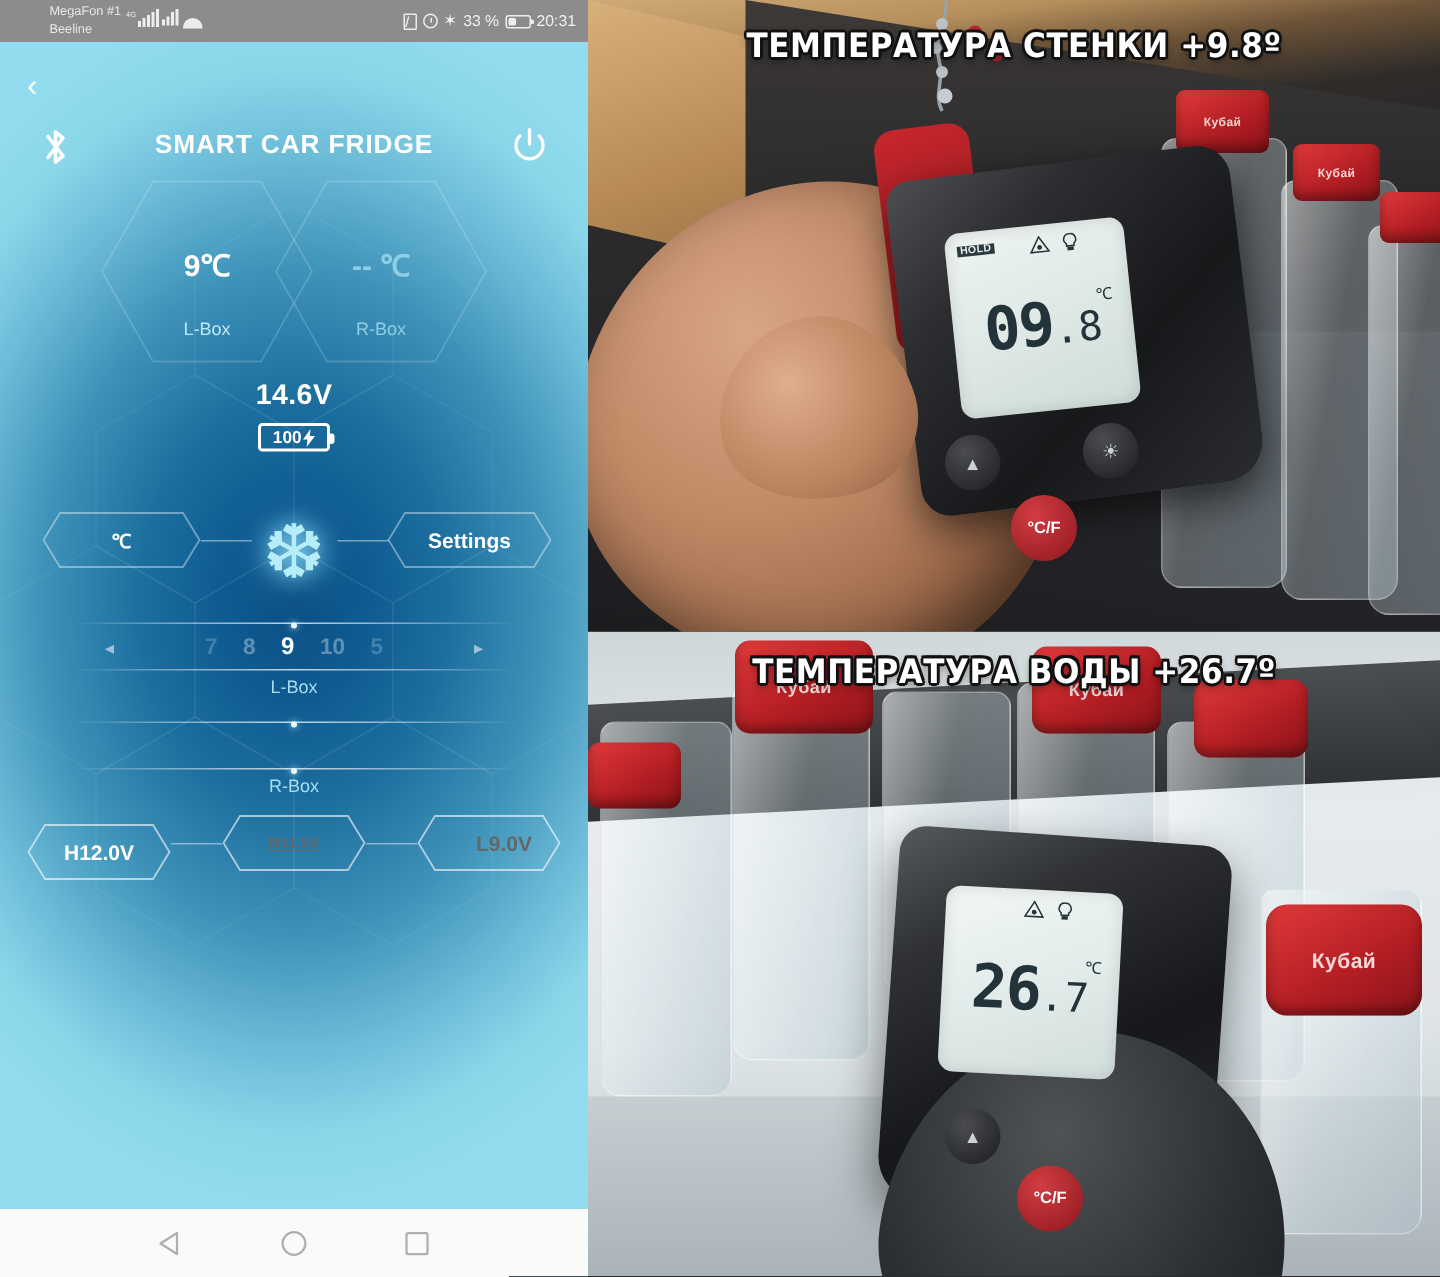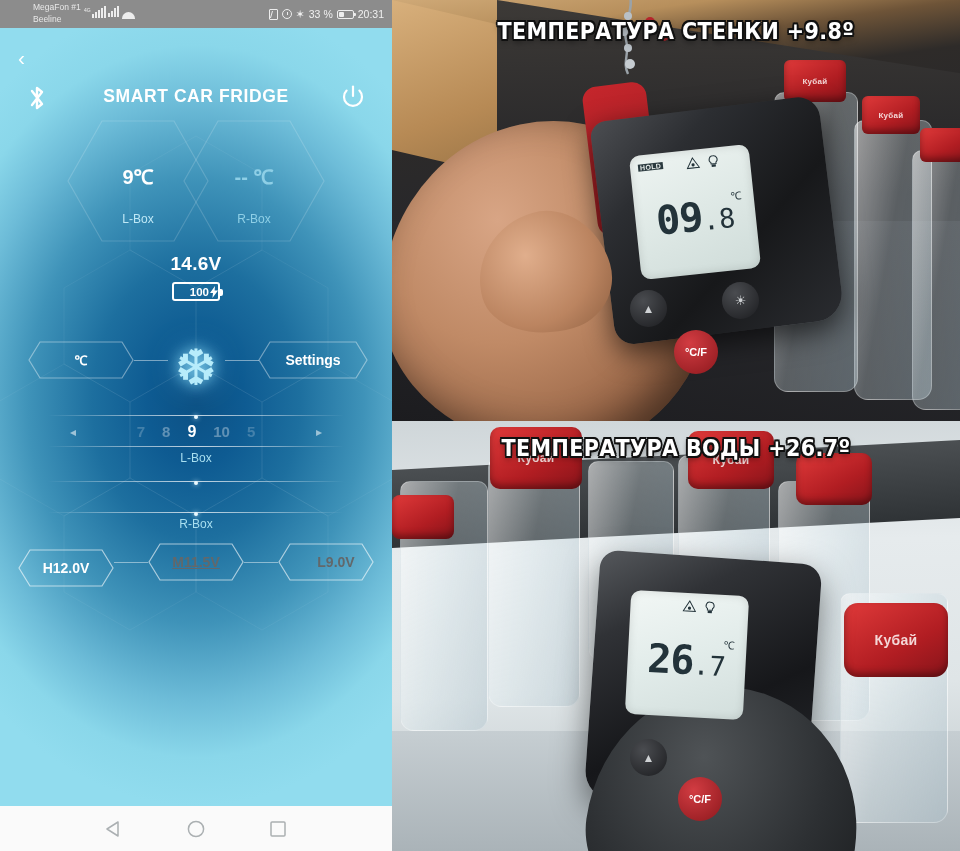--- a/index.html
+++ b/index.html
@@ -67,21 +67,21 @@
              font-size:12px; }
   .hex.left .val{ color:#ffffff; }
   .hex.left .lbl{ color:#bfe8f6; }
   .hex.right .val{ color:#8ecfe6; }
   .hex.right .lbl{ color:#8ecfe6; }
 
   
   .volt{ position:relative; height:82px; text-align:center; }
   .volt .v{ color:#fff; font-size:19px; font-weight:bold; padding-top:8px;
             letter-spacing:.3px; }
-  .battbadge{ display:inline-flex; align-items:center; justify-content:flex-end;
+  .battbadge{ display:inline-flex; align-items:center; justify-content:center;
               margin-top:7px; width:48px; height:19px; border:2px solid #fff;
               border-radius:3px; position:relative; color:#fff; font-size:11.5px;
               font-weight:bold; gap:1px; }
   .battbadge:after{ content:""; position:absolute; right:-5px; top:5px; width:3px;
               height:7px; background:#fff; border-radius:0 2px 2px 0; }
 
   
   .moderow{ position:relative; height:78px; }
   .pillbtn{ position:absolute; height:38px; display:flex; align-items:center;
             justify-content:center; font-weight:bold; }
@@ -373,21 +373,21 @@
           <svg viewBox="0 0 96 38" preserveAspectRatio="none">
             <polygon points="12,1 84,1 95,19 84,37 12,37 1,19" fill="none" stroke="rgba(255,255,255,0.60)" stroke-width="1.2"></polygon>
           </svg>
           <span style="color:#fff; font-size:14px;">H12.0V</span>
         </div>
         <div class="connector" style="left:114px; top:29px; width:34px;"></div>
         <div class="pillbtn" style="left:148px; top:10px; width:96px;">
           <svg viewBox="0 0 96 38" preserveAspectRatio="none">
             <polygon points="12,1 84,1 95,19 84,37 12,37 1,19" fill="none" stroke="rgba(255,255,255,0.60)" stroke-width="1.2"></polygon>
           </svg>
-          <span style="color:#62686b; font-size:14px;text-decoration:underline;">M11.5V</span>
+          <span style="color:#62686b; font-size:10px;text-decoration:underline;">M11.5V</span>
         </div>
         <div class="connector" style="left:244px; top:29px; width:34px;"></div>
         <div class="pillbtn" style="left:278px; top:10px; width:96px;">
           <svg viewBox="0 0 96 38" preserveAspectRatio="none">
             <polygon points="12,1 84,1 95,19 84,37 12,37 1,19" fill="none" stroke="rgba(255,255,255,0.60)" stroke-width="1.2"></polygon>
           </svg>
           <span style="color:#62686b; font-size:14px;margin-left:20px;">L9.0V</span>
         </div>
       </div>
 

